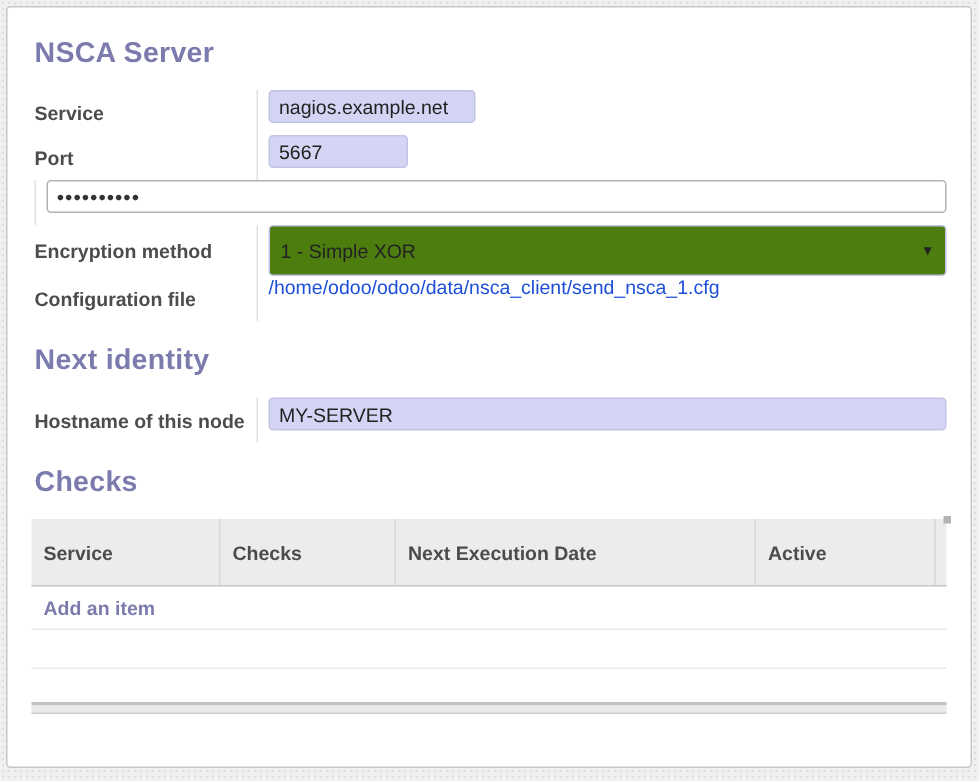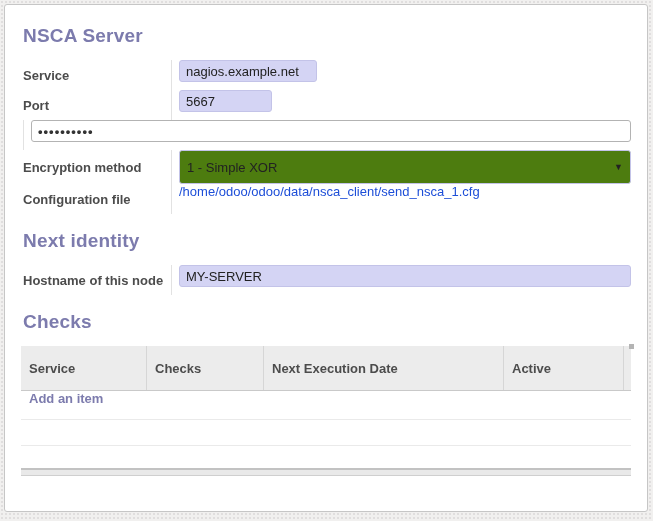--- a/index.html
+++ b/index.html
@@ -59,21 +59,21 @@
   .th:first-child { border-left:none; }
   .th.c-service { width:125px; }
   .th.c-server { width:117px; }
   .th.c-next { width:240px; }
   .th.c-active { width:120px; }
   .th.c-pad { flex:1; padding:0; }
   .corner-square {
     position:absolute; top:-2px; right:-3px; width:5px; height:5px; background:#b4b4b4;
   }
   .add-row {
-    height:29px; display:flex; padding:0 8px;
+    height:29px; display:flex; align-items:center; padding:0 8px;
     border-bottom:1px solid #eaeaea;
   }
   .add-link { font-size:13px; font-weight:bold; color:#7c7bad; text-decoration:none; cursor:pointer; }
   .empty-row-1 { height:26px; border-bottom:1px solid #eaeaea; }
   .empty-row-2 { height:22px; }
   .hscrollbar {
     height:8px; background:#e9e9e9;
     border-top:2px solid #c2c2c2; border-bottom:1px solid #cfcfcf;
   }
 </style>

